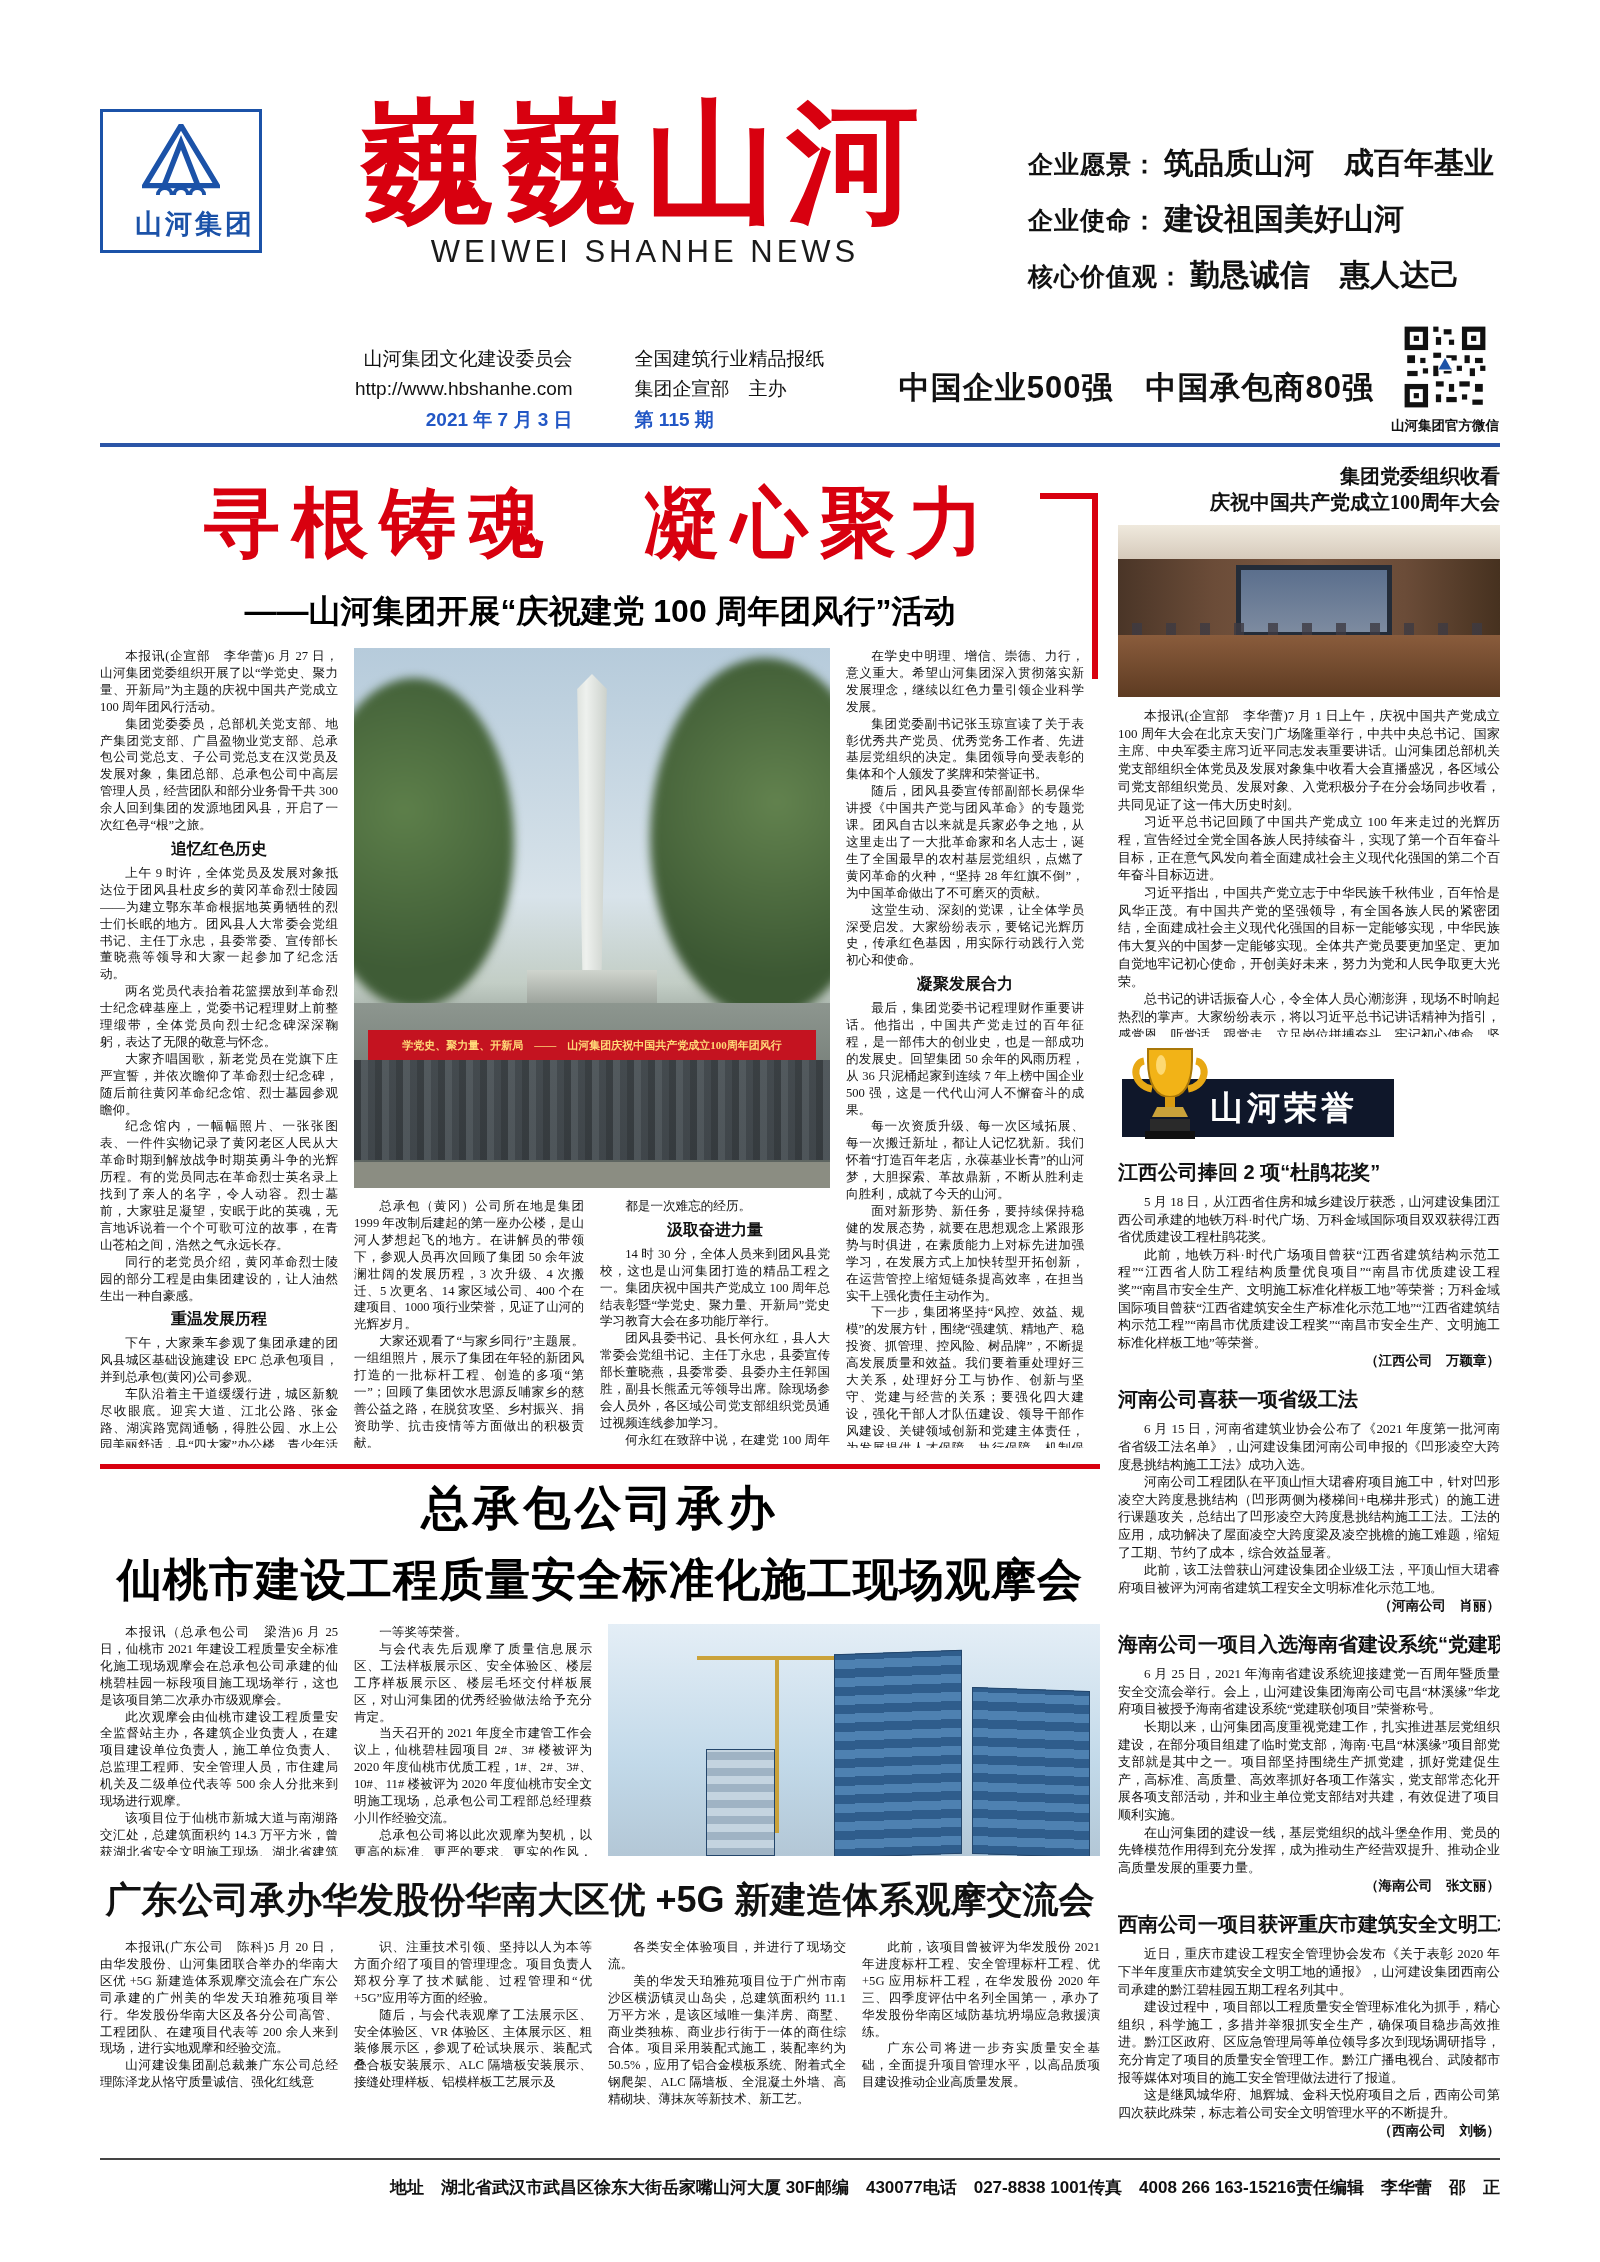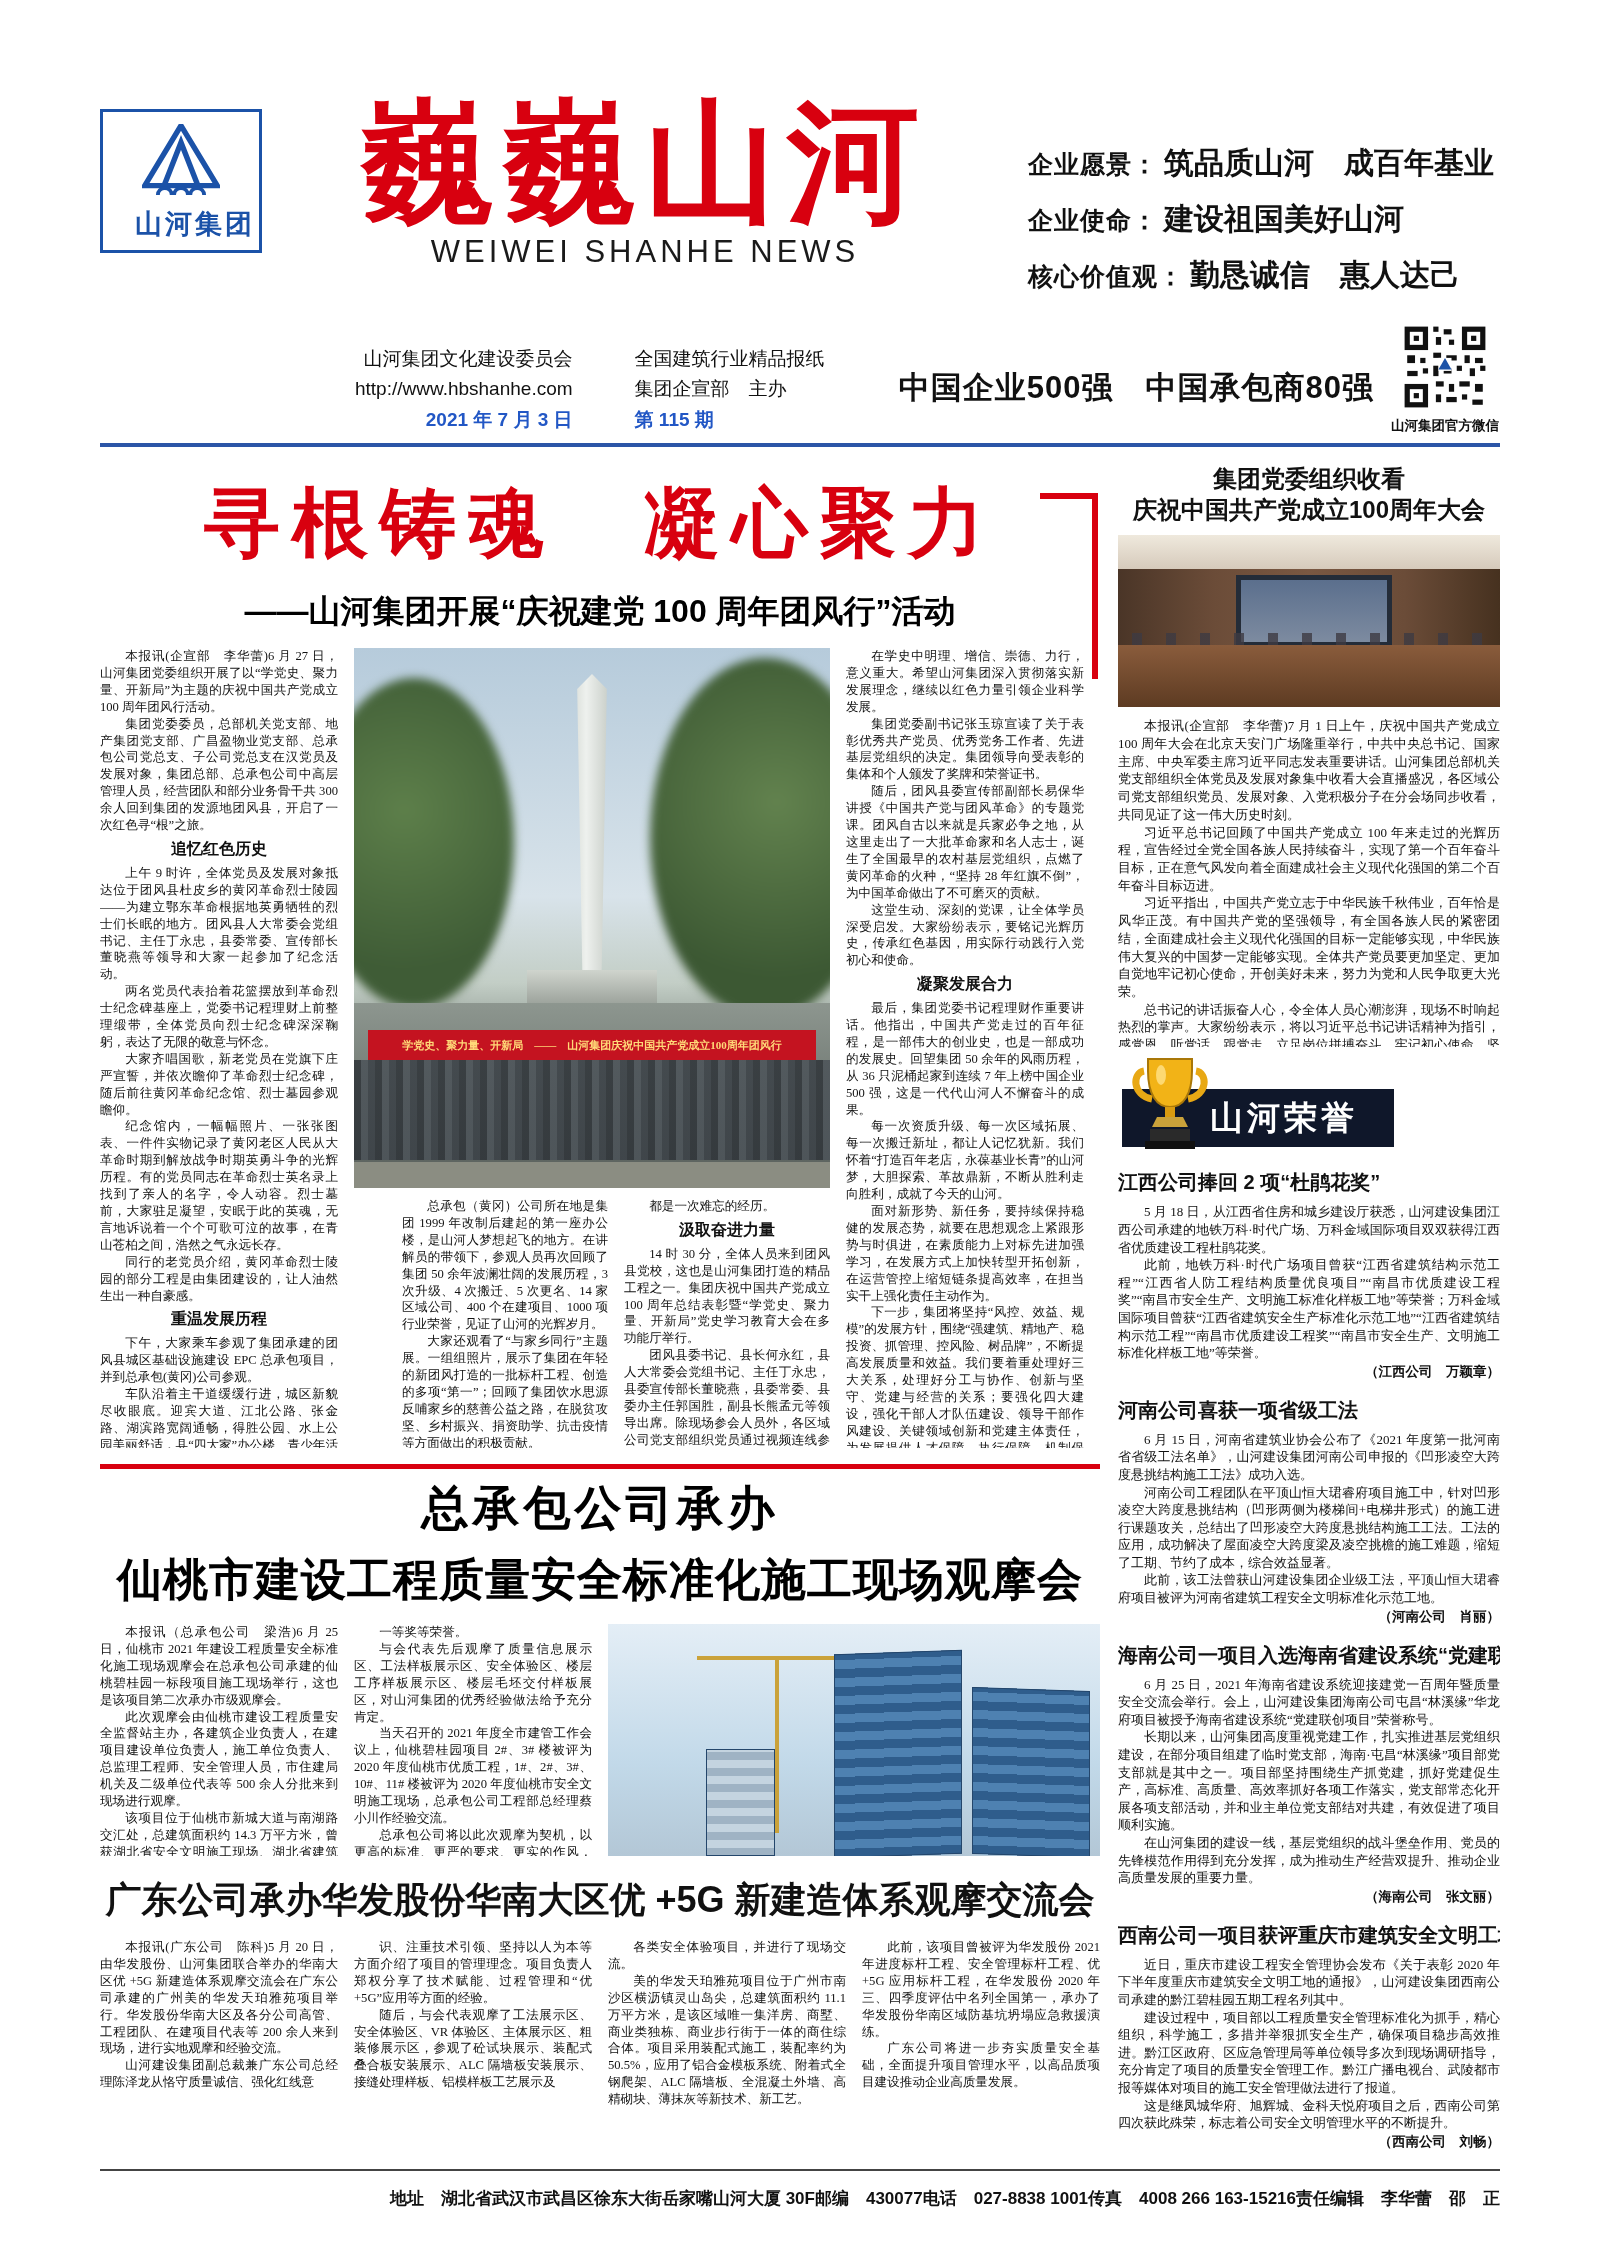--- a/index.html
+++ b/index.html
@@ -40,39 +40,39 @@
   .a1-head{position:relative;text-align:center;padding:14px 50px 4px;}
   .a1-title{font-family:"Liberation Sans",sans-serif;font-weight:900;color:#d8000f;font-size:76px;letter-spacing:12px;}
   .a1-sub{font-family:"Liberation Sans",sans-serif;font-weight:bold;font-size:32px;margin-top:14px;color:#000;}
   .a1-bracket{position:absolute;right:2px;top:34px;width:52px;height:180px;border-top:6px solid #d8000f;border-right:6px solid #d8000f;}
   .a1-body{display:flex;gap:16px;height:800px;margin-top:10px;}
   .colflow{font-size:12.6px;line-height:16.9px;text-align:justify;overflow:hidden;}
   .colflow p{margin:0;text-indent:2em;}
   .colflow .sub{font-family:"Liberation Sans",sans-serif;font-weight:900;text-align:center;font-size:16px;margin:7px 0;text-indent:0;}
   .a1-c1,.a1-c4{width:238px;flex:none;height:800px;}
   .a1-mid{width:476px;flex:none;display:flex;flex-direction:column;}
-  .mid-cols{display:flex;gap:16px;margin-top:10px;flex:1;min-height:0;margin-left:48px;}
+  .mid-cols{display:flex;gap:16px;margin-top:10px;flex:1;min-height:0;}
   .mid-cols .colflow{width:230px;}
 
   .red-rule{height:5px;background:#d8000f;margin:16px 0 8px;}
 
   
   .a2-head{text-align:center;font-family:"Liberation Sans",sans-serif;font-weight:900;color:#000;margin-top:6px;}
   .a2-l1{font-size:47px;letter-spacing:4px;}
   .a2-l2{font-size:45px;letter-spacing:1px;margin-top:10px;white-space:nowrap;}
   .a2-body{display:flex;gap:16px;height:232px;margin-top:14px;}
   .a2-c{width:238px;flex:none;height:232px;}
 
   
   .a3-head{font-family:"Liberation Sans",sans-serif;font-weight:900;font-size:36px;text-align:center;margin-top:20px;white-space:nowrap;}
   .a3-body{display:flex;gap:16px;height:200px;margin-top:14px;}
   .a3-c{width:238px;flex:none;height:200px;}
 
   
-  .s1-head{text-align:center;font-family:Liberation Sans, sans-serif;font-weight:900;font-size:24px;line-height:1.3;margin-top:4px;}
+  .s1-head{text-align:right;font-family:Liberation Serif, serif;font-weight:900;font-size:20px;line-height:1.3;margin-top:4px;}
   .photo-side{height:172px;margin-top:10px;position:relative;overflow:hidden;}
   .s1-body{margin-top:10px;height:330px;font-size:13px;line-height:17.7px;}
 
   .honor-badge{position:relative;height:92px;margin:14px 0 4px;}
   .badge-red{position:absolute;left:4px;top:28px;width:272px;height:58px;background:#0f172a;display:flex;align-items:center;padding-left:88px;box-sizing:border-box;color:#fff;font-family:"Liberation Sans",sans-serif;font-weight:900;font-size:33px;letter-spacing:4px;}
   .trophy{position:absolute;left:12px;top:-8px;z-index:2;}
 
   .h-art{margin-top:16px;}
   .h-title{font-family:"Liberation Sans",sans-serif;font-weight:900;font-size:20px;margin-bottom:7px;white-space:nowrap;overflow:hidden;}
   .h-body{font-size:13px;line-height:17.6px;}

